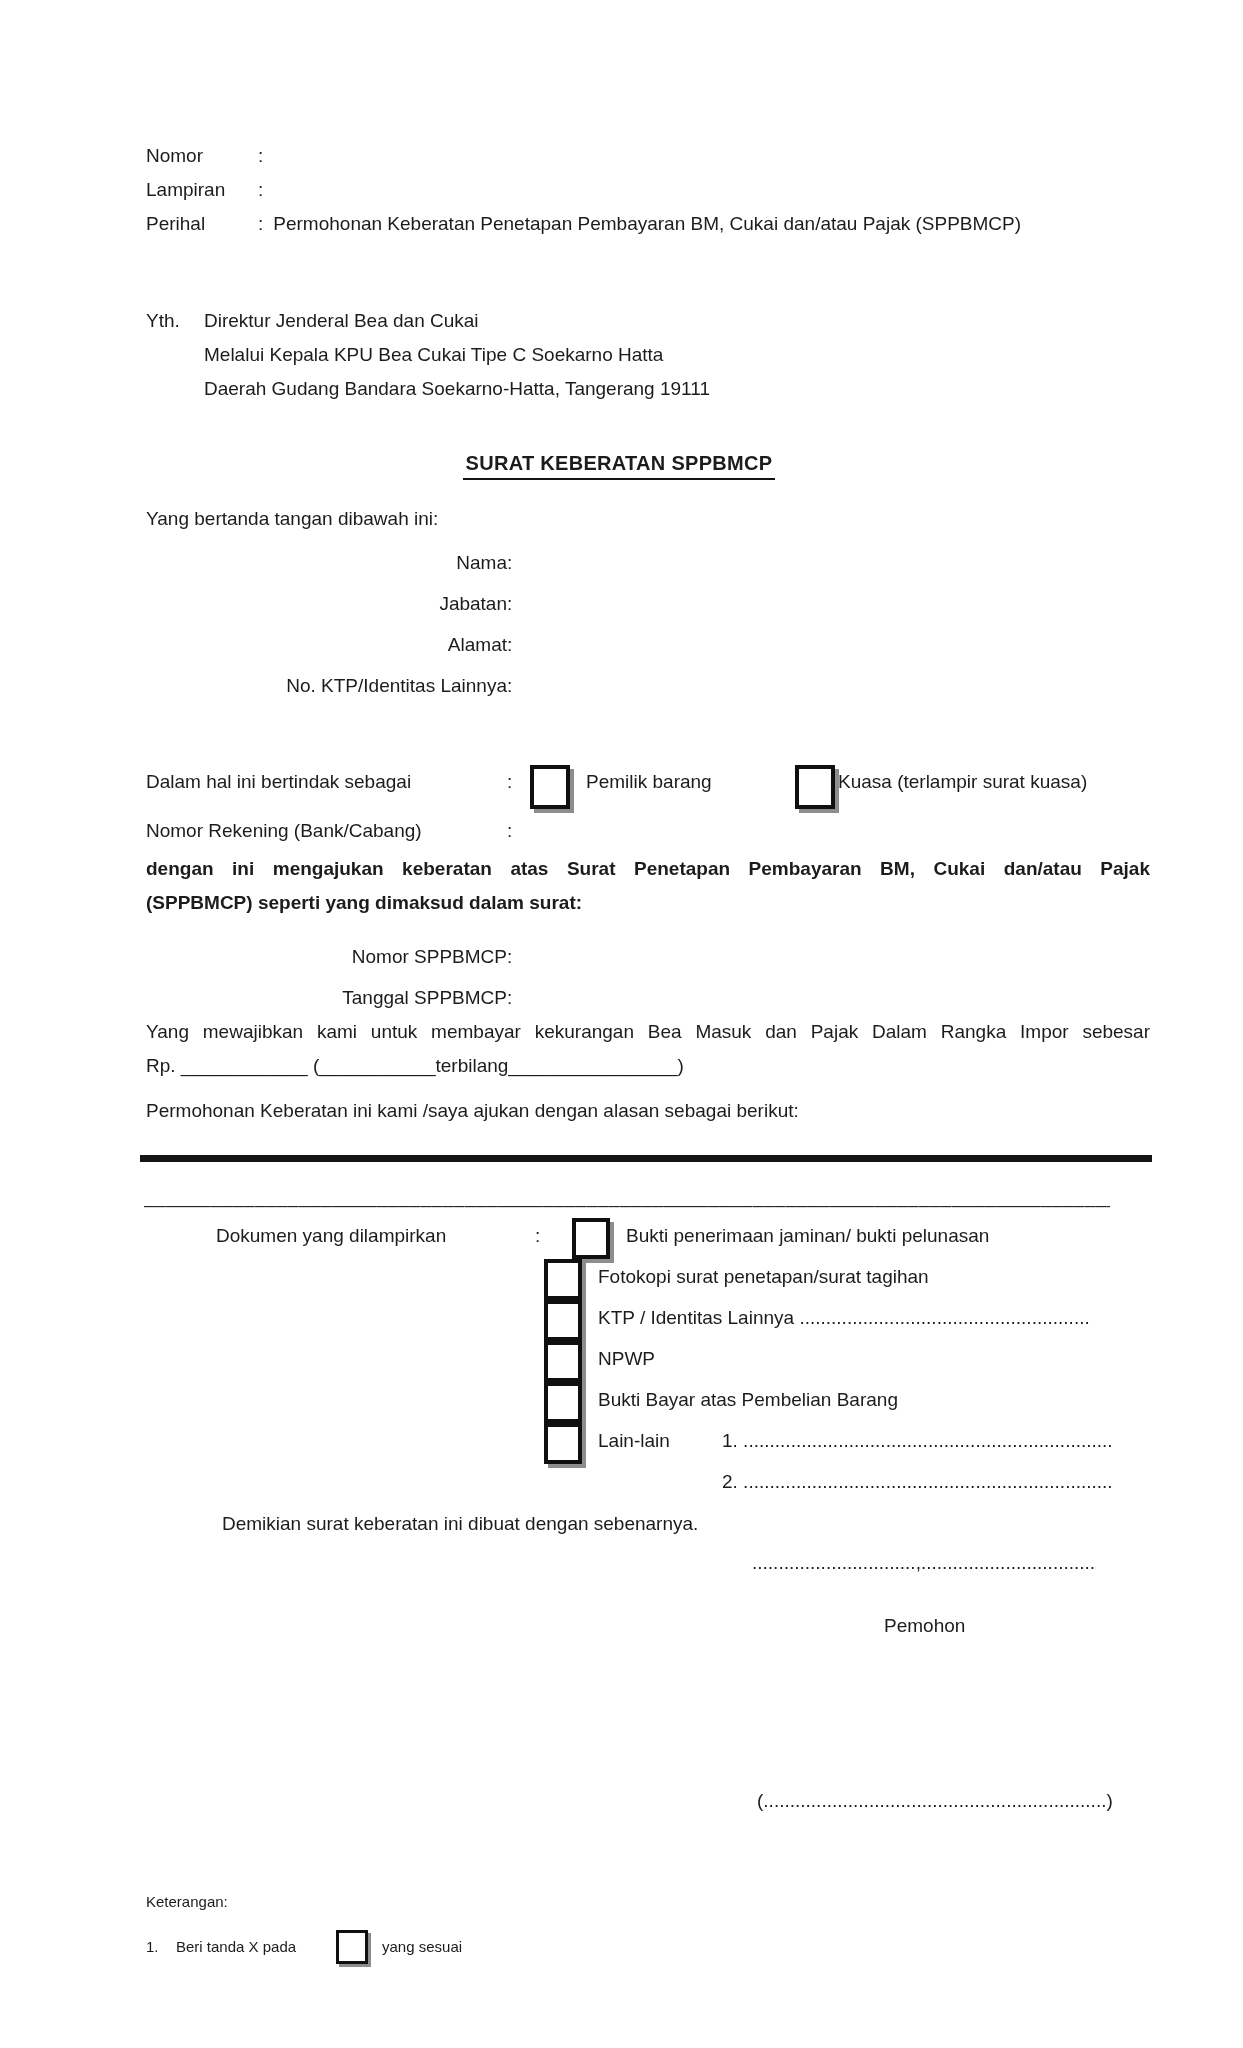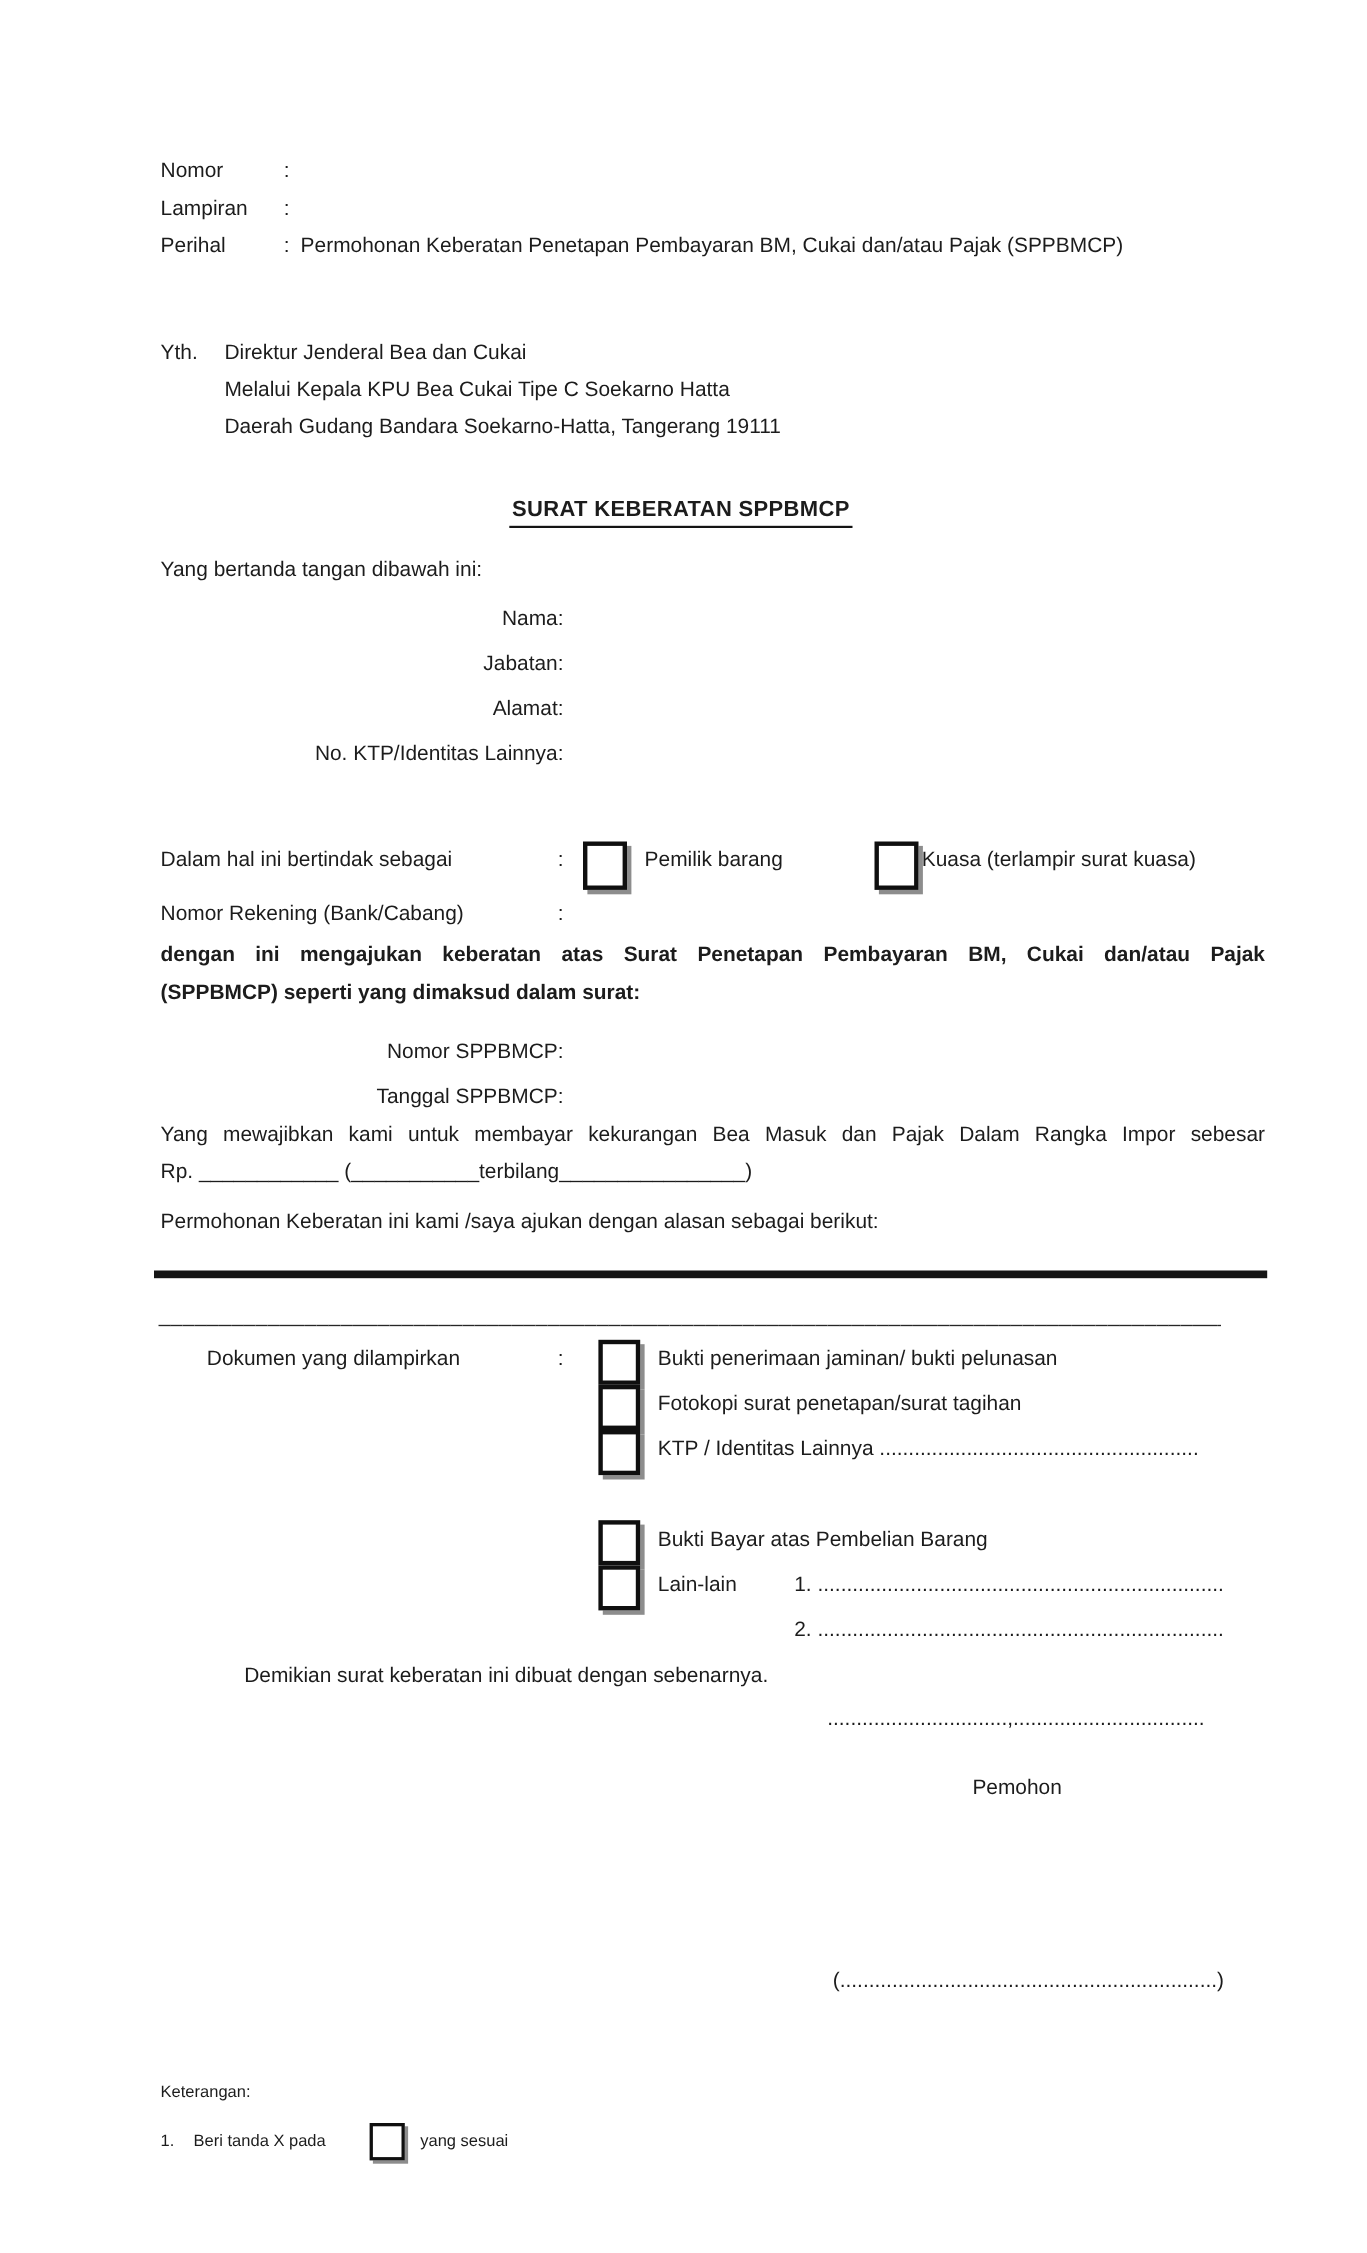--- a/index.html
+++ b/index.html
@@ -94,32 +94,36 @@
   <div>Rp. ____________  (___________terbilang________________)</div>
 </div>
 
 <div class="abs" style="left:146px;top:1100px;">Permohonan Keberatan ini kami /saya ajukan dengan alasan sebagai berikut:</div>
 
 <div class="rule" style="left:140px;top:1155px;width:1012px;height:7px;"></div>
 
 <div class="abs clip" style="left:144px;top:1186px;width:966px;height:28px;">________________________________________________________________________________________________________________</div>
 
 <div class="blk" style="left:188px;top:1225px;width:1000px;height:300px;">
-  <div class="docrow" style="top:0;">
+  <div class="docrow" style="top:0;margin-left:28px;">
     <span class="lbl319">Dokumen yang dilampirkan</span><span>:</span>
     <span class="cb md" style="left:356px;top:-7px;"></span>
     <span class="abs" style="left:410px;top:0;">Bukti penerimaan jaminan/ bukti pelunasan</span>
   </div>
   <div class="docrow" style="top:41px;">
     <span class="cb md" style="left:356px;top:-7px;"></span>
     <span class="abs" style="left:410px;top:0;">Fotokopi surat penetapan/surat tagihan</span>
   </div>
   <div class="docrow" style="top:82px;">
     <span class="cb md" style="left:356px;top:-7px;"></span>
     <span class="abs" style="left:410px;top:0;">KTP / Identitas Lainnya .......................................................</span>
+  </div>
+  <div class="docrow" style="top:123px;">
+    <span class="cb md" style="left:356px;top:-7px;"></span>
+    <span class="abs" style="left:410px;top:0;">NPWP</span>
   </div>
   <div class="docrow" style="top:164px;">
     <span class="cb md" style="left:356px;top:-7px;"></span>
     <span class="abs" style="left:410px;top:0;">Bukti Bayar atas Pembelian Barang</span>
   </div>
   <div class="docrow" style="top:205px;">
     <span class="cb md" style="left:356px;top:-7px;"></span>
     <span class="abs" style="left:410px;top:0;">Lain-lain</span>
     <span class="abs" style="left:534px;top:0;">1. ......................................................................</span>
   </div>

